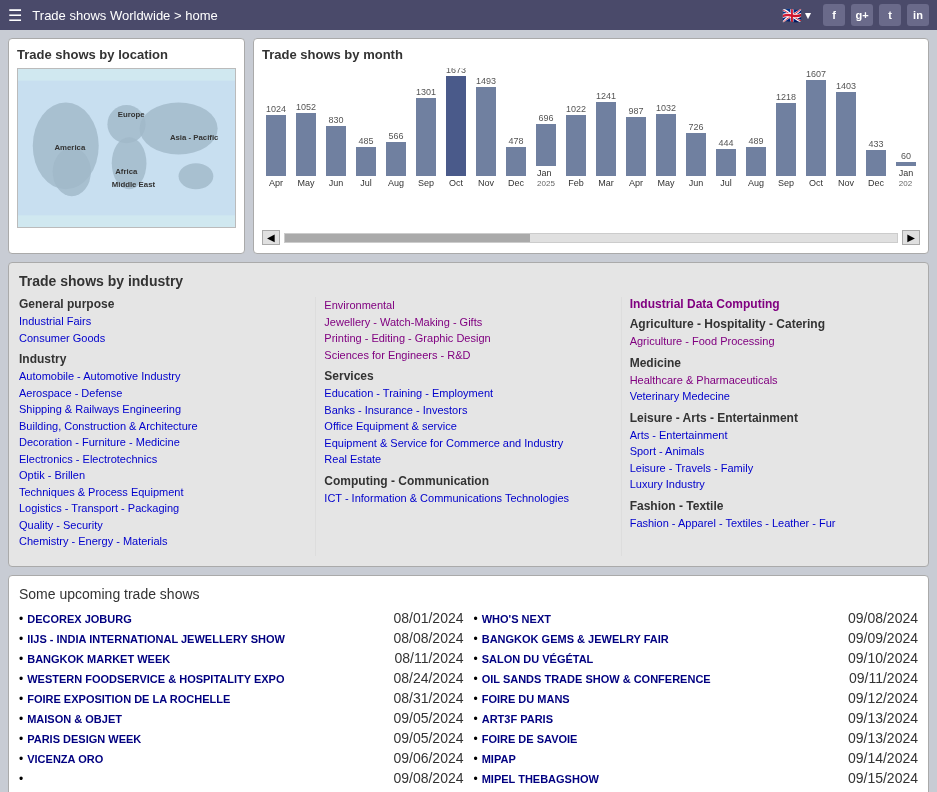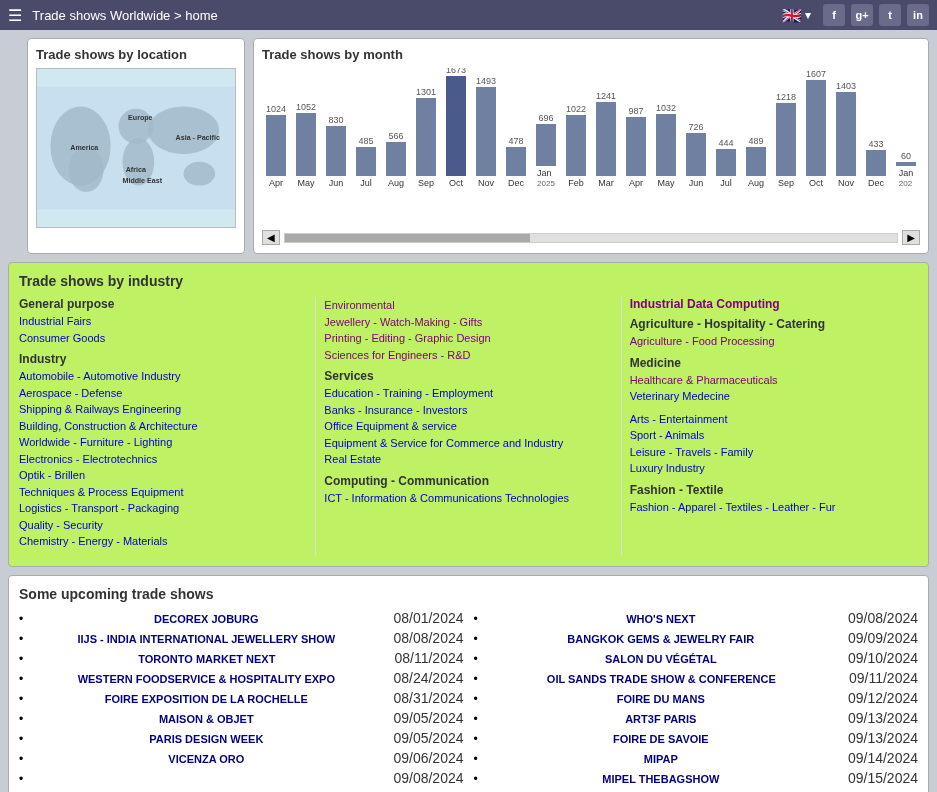--- a/index.html
+++ b/index.html
@@ -23,21 +23,21 @@
       color: white;
       width: 22px; height: 22px;
       display: flex; align-items: center; justify-content: center;
       font-size: 11px; font-weight: bold; border-radius: 3px; cursor: pointer;
     }
 
     
     #main { padding: 8px; display: flex; flex-direction: column; gap: 8px; }
 
     
-    .top-panels { display: flex; gap: 8px; margin-left: 19px; }
+    .top-panels { display: flex; gap: 8px; }
 
     .panel {
       background: white;
       border: 1px solid #aaa;
       border-radius: 4px;
       padding: 8px;
     }
 
     .panel-title {
       font-size: 13px;
@@ -140,21 +140,21 @@
     .nav-arrow {
       background: #e0e0e0;
       border: 1px solid #aaa;
       padding: 1px 4px;
       cursor: pointer;
       font-size: 10px;
     }
 
     
     .industry-panel {
-      background: #bef264;
+      background: #e5e5e5;
       border: 1px solid #aaa;
       border-radius: 4px;
       padding: 10px;
     }
 
     .industry-title {
       font-size: 14px;
       font-weight: bold;
       margin-bottom: 8px;
       color: #333;
@@ -200,21 +200,21 @@
     
     .upcoming-panel {
       background: white;
       border: 1px solid #aaa;
       border-radius: 4px;
       padding: 10px;
     }
 
     .upcoming-title {
       font-size: 14px;
-      font-weight: bold;
+      font-weight: normal;
       margin-bottom: 8px;
       color: #333;
     }
 
     .upcoming-columns {
       display: flex;
       gap: 10px;
     }
 
     .upcoming-col {
@@ -227,21 +227,20 @@
       margin-bottom: 4px;
       align-items: baseline;
     }
 
     .upcoming-item .show-name {
       color: #000080;
       font-weight: bold;
       font-size: 11px;
       text-decoration: none;
       flex: 1;
-      text-align: center;
     }
 
     .upcoming-item .show-date {
       font-size: 14px;
       color: #333;
       white-space: nowrap;
       margin-left: 8px;
     }
 
     
@@ -448,21 +447,21 @@
           <div class="cat-header">General purpose</div>
           <a class="cat-link" href="#">Industrial Fairs</a>
           <a class="cat-link" href="#">Consumer Goods</a>
         </div>
         <div class="cat-section">
           <div class="cat-header">Industry</div>
           <a class="cat-link" href="#">Automobile - Automotive Industry</a>
           <a class="cat-link" href="#">Aerospace - Defense</a>
           <a class="cat-link" href="#">Shipping &amp; Railways Engineering</a>
           <a class="cat-link" href="#">Building, Construction &amp; Architecture</a>
-          <a class="cat-link" href="#">Worldwide - Furniture - Lighting</a>
+          <a class="cat-link" href="#">Decoration - Furniture - Medicine</a>
           <a class="cat-link" href="#">Electronics - Electrotechnics</a>
           <a class="cat-link" href="#">Optik - Brillen</a>
           <a class="cat-link" href="#">Techniques &amp; Process Equipment</a>
           <a class="cat-link" href="#">Logistics - Transport - Packaging</a>
           <a class="cat-link" href="#">Quality - Security</a>
           <a class="cat-link" href="#">Chemistry - Energy - Materials</a>
         </div>
       </div>
 
       <div class="industry-divider"></div>
@@ -497,20 +496,21 @@
         <div class="cat-section">
           <div class="cat-header">Agriculture - Hospitality - Catering</div>
           <a class="cat-link purple" href="#">Agriculture - Food Processing</a>
         </div>
         <div class="cat-section">
           <div class="cat-header">Medicine</div>
           <a class="cat-link purple" href="#">Healthcare &amp; Pharmaceuticals</a>
           <a class="cat-link" href="#">Veterinary Medecine</a>
         </div>
         <div class="cat-section">
+          <div class="cat-header">Leisure - Arts - Entertainment</div>
           <a class="cat-link" href="#">Arts - Entertainment</a>
           <a class="cat-link" href="#">Sport - Animals</a>
           <a class="cat-link" href="#">Leisure - Travels - Family</a>
           <a class="cat-link" href="#">Luxury Industry</a>
         </div>
         <div class="cat-section">
           <div class="cat-header">Fashion - Textile</div>
           <a class="cat-link" href="#">Fashion - Apparel - Textiles - Leather - Fur</a>
         </div>
       </div>
@@ -527,21 +527,21 @@
             <a class="show-name" href="#">DECOREX JOBURG</a>
             <span class="show-date">08/01/2024</span>
           </div>
           <div class="upcoming-item">
             <span style="margin-right:4px;">•</span>
             <a class="show-name" href="#">IIJS - INDIA INTERNATIONAL JEWELLERY SHOW</a>
             <span class="show-date">08/08/2024</span>
           </div>
           <div class="upcoming-item">
             <span style="margin-right:4px;">•</span>
-            <a class="show-name" href="#">TORONTO MARKET NEXT</a>
+            <a class="show-name" href="#">BANGKOK MARKET WEEK</a>
             <span class="show-date">08/11/2024</span>
           </div>
           <div class="upcoming-item">
             <span style="margin-right:4px;">•</span>
             <a class="show-name" href="#">WESTERN FOODSERVICE &amp; HOSPITALITY EXPO</a>
             <span class="show-date">08/24/2024</span>
           </div>
           <div class="upcoming-item">
             <span style="margin-right:4px;">•</span>
             <a class="show-name" href="#">FOIRE EXPOSITION DE LA ROCHELLE</a>

